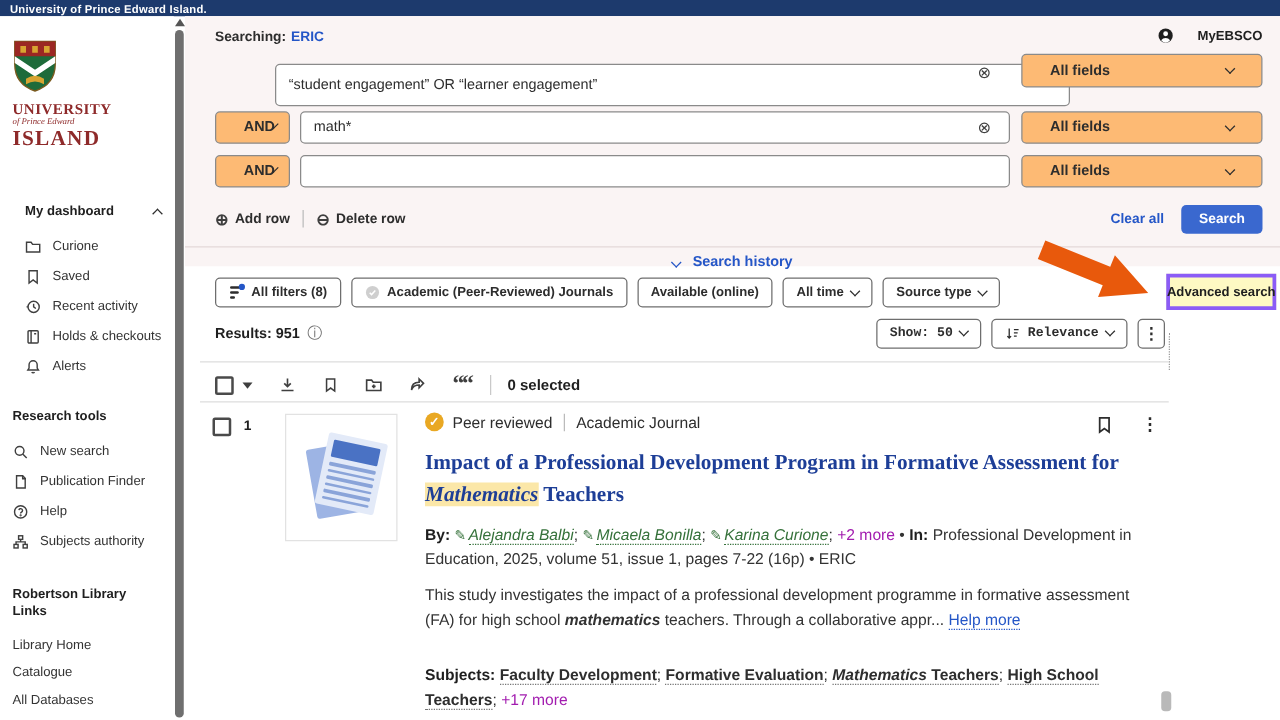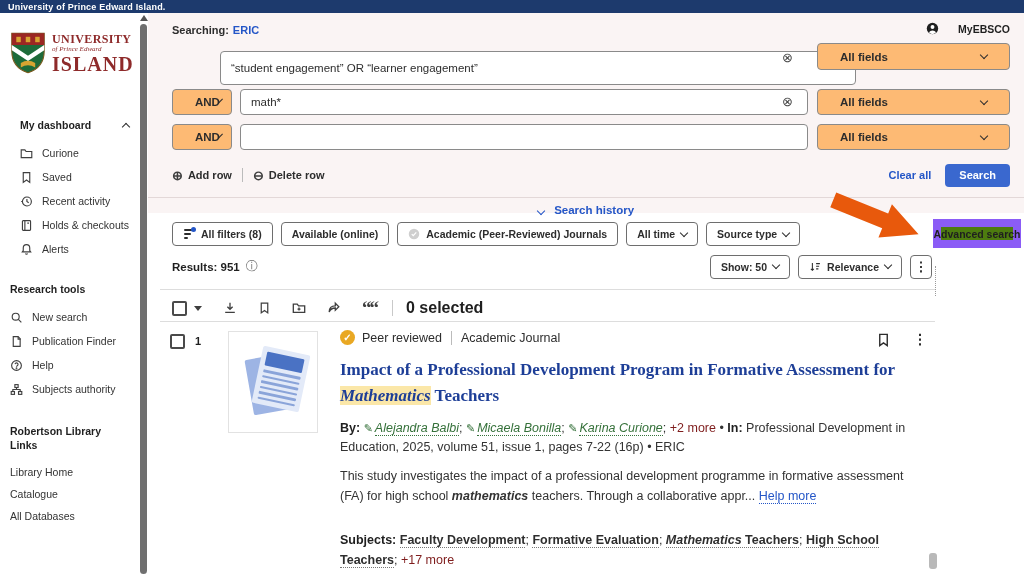--- a/index.html
+++ b/index.html
@@ -7,25 +7,25 @@
               font-family:"Liberation Sans", sans-serif; color:#2d2d2d; }
   .abs { position:absolute; }
 
   
   .topbar { position:absolute; left:0; top:0; width:1024px; height:13px; background:#1d3a6d;
             display:flex; align-items:center; padding-left:8px; }
   .topbar span { color:#fff; font-size:9px; font-weight:bold; letter-spacing:.2px; }
 
   
   .sidebar { position:absolute; left:0; top:13px; width:139px; height:563px; background:#fff; }
-  .logo { display:flex; gap:6px; align-items:center; margin:18px 0 0 10px; }
+  .logo { display:flex; gap:6px; align-items:flex-start; margin:18px 0 0 10px;flex-direction:column; }
   .logo-text { color:#8e2a2a; font-family:"Liberation Serif", serif; line-height:1; }
   .logo-l1 { font-size:12px; font-weight:bold; letter-spacing:.4px; }
   .logo-l2 { font-size:7px; font-style:italic; margin:1px 0; }
-  .logo-l3 { font-size:20px; font-weight:bold; letter-spacing:1px; }
+  .logo-l3 { font-size:17px; font-weight:bold; letter-spacing:1px; }
   .sb-section { margin:0 10px; }
   .sb-head { display:flex; align-items:center; justify-content:space-between;
              font-size:10.5px; font-weight:bold; color:#1f1f1f; }
   .sb-item { display:flex; align-items:center; gap:9px; height:24px; font-size:10.5px; color:#333; cursor:pointer; }
   .sb-item svg { flex:0 0 auto; }
   .sb-link { height:22px; font-size:10.5px; color:#333; display:flex; align-items:center; cursor:pointer; }
   .sb-scrollbar { position:absolute; left:139px; top:14px; width:9px; height:562px; background:#fff; }
   .sb-thumb { position:absolute; left:1px; top:10px; width:7px; height:550px; background:#6f6f6f; border-radius:4px; }
   .sb-arrow { position:absolute; left:1px; top:1px; width:0; height:0;
               border-left:4px solid transparent; border-right:4px solid transparent; border-bottom:6px solid #555; }
@@ -64,42 +64,42 @@
 
   
   .filters { position:absolute; left:24px; top:209px; display:flex; gap:8px; align-items:center; }
   .pill { display:inline-flex; align-items:center; gap:6px; height:24px; padding:0 10px;
           background:#fff; border:1px solid #6e6e6e; border-radius:4px;
           font-size:10.5px; font-weight:bold; color:#2d2d2d; cursor:pointer; white-space:nowrap; }
   .filter-ic { position:relative; width:12px; height:10px; }
   .filter-ic i { position:absolute; left:1px; height:1.6px; background:#2d2d2d; border-radius:1px; }
   .filter-dot { position:absolute; right:-1px; top:-2px; width:5px; height:5px; border-radius:50%; background:#2456c7; }
 
-  .adv-box { position:absolute; left:785px; top:206px; width:88px; height:29px; background:#4d7c0f;
-             border:8px solid #8b5cf6; display:flex; align-items:center; justify-content:center;
+  .adv-box { position:absolute; left:785px; top:206px; width:88px; height:29px; background:#fef9c3;
+             border:3px solid #8b5cf6; display:flex; align-items:center; justify-content:center;
              font-size:10.5px; font-weight:bold; color:#1f1f1f; cursor:pointer; white-space:nowrap; }
 
   
   .results-bar { position:absolute; left:24px; right:92px; top:241px; height:25px; display:flex; align-items:center; }
   .results-label { font-size:11.5px; font-weight:bold; color:#1f1f1f; }
   .info-glyph { font-size:12px; color:#6f6f6f; margin-left:6px; }
-  .rb-right { margin-left:auto; display:flex; gap:8px; align-items:center; }
+  .rb-right { margin-left:auto; display:flex; gap:8px; align-items:center;font-family:Liberation Mono, monospace; }
   .kebab-pill { width:22px; justify-content:center; padding:0; font-size:13px; font-weight:bold; }
 
   .div2 { position:absolute; left:12px; right:89px; top:276px; border-top:1px solid #ddd; }
   .div3 { position:absolute; left:12px; right:89px; top:308px; border-top:1px solid #ddd; }
 
   
   .toolbar { position:absolute; left:24px; top:285px; height:20px; display:flex; align-items:center; color:#3f3f3f; }
   .cbx { width:15px; height:15px; border:2px solid #4a4a4a; border-radius:2px; background:#fff; cursor:pointer; }
   .caret-dn { width:0; height:0; border-left:4px solid transparent; border-right:4px solid transparent;
               border-top:5px solid #3f3f3f; margin-left:7px; cursor:pointer; }
   .tb-ic { margin-left:21px; cursor:pointer; display:flex; align-items:center; }
   .tb-div { width:1px; height:16px; background:#c9c9c9; margin:0 13px 0 15px; }
-  .sel-count { font-size:16px; font-weight:bold; color:#1f1f1f; }
+  .sel-count { font-size:12px; font-weight:bold; color:#1f1f1f; }
   .quote-glyph { font-family:"Liberation Serif",serif; font-weight:bold; font-size:19px; line-height:10px;
                  letter-spacing:-2px; color:#3f3f3f; }
 
   
   .result { position:absolute; left:0; right:0; top:313px; }
   .res-cbx { position:absolute; left:22px; top:8px; }
   .res-num { position:absolute; left:47px; top:9px; font-size:11px; font-weight:bold; color:#1f1f1f; }
   .thumb { position:absolute; left:80px; top:5px; width:90px; height:102px; background:#fff;
            border:1px solid #e2e2e2; display:flex; align-items:center; justify-content:center; }
   .paper-back { position:absolute; width:44px; height:56px; background:#9db4e4; border-radius:2px;
@@ -117,21 +117,21 @@
   .res-bm { position:absolute; left:728px; top:6px; cursor:pointer; }
   .res-kebab { position:absolute; left:765px; top:5px; font-size:14px; font-weight:bold; color:#2d2d2d; cursor:pointer; }
 
   .res-title { margin-top:12px; font-family:"Liberation Serif", serif; font-weight:bold;
                font-size:17px; line-height:1.55; color:#1d3e97; cursor:pointer; max-width:560px; }
   .hl-yellow { background:#fbe7a8; font-style:italic; }
   .byline { margin-top:9px; font-size:12.5px; line-height:1.55; color:#333; max-width:590px; }
   .byline b { color:#1f1f1f; }
   .author { color:#35713a; font-style:italic; border-bottom:1px dotted #35713a; cursor:pointer; }
   .pen { color:#35713a; font-size:11px; margin-right:2px; }
-  .blue-link { color:#7f1d1d; cursor:pointer; text-decoration:none;text-align:center; }
+  .blue-link { color:#a21caf; cursor:pointer; text-decoration:none;text-align:center; }
   .abstract { margin-top:10px; font-size:12.5px; line-height:1.55; color:#333; max-width:590px; }
   .show-more { color:#2456c7; border-bottom:1px dotted #2456c7; cursor:pointer; }
   .subjects { margin-top:24px; font-size:12.5px; line-height:1.6; color:#2d2d2d; max-width:590px; }
   .subjects b.lbl { color:#1f1f1f; }
   .subj { font-weight:bold; color:#2e2e2e; border-bottom:1px dotted #777; cursor:pointer; font-weight:600; }
   .access-btn { margin-top:16px; display:inline-flex; align-items:center; justify-content:space-between;
                 width:148px; height:27px; padding:0 12px; background:#fff; border:1.5px solid #a9c0ea;
                 border-radius:6px; color:#2456c7; font-weight:bold; font-size:12.5px; cursor:pointer; }
 
   
@@ -337,28 +337,28 @@
     <div class="pill">
       <span class="filter-ic">
         <i style="top:0;width:10px;"></i>
           <i style="top:4px;width:7px;"></i>
           <i style="top:8px;width:4px;"></i>
         <span class="filter-dot"></span>
       </span>
       <span>All filters (8)</span>
     </div>
     <div class="pill">
-      <span>Available (online)</span>
-    </div>
-    <div class="pill">
       <svg class="icon" width="12" height="12" viewBox="0 0 16 16">
           <circle cx="8" cy="8" r="7" fill="#cfcfcf"></circle>
           <path d="M5 8.2l2 2 4-4.4" stroke="#fff" stroke-width="1.6" fill="none"></path>
         </svg>
       <span>Academic (Peer-Reviewed) Journals</span>
+    </div>
+    <div class="pill">
+      <span>Available (online)</span>
     </div>
     <div class="pill">
       <span>All time</span>
         <span class="chev"></span>
     </div>
     <div class="pill">
       <span>Source type</span>
         <span class="chev"></span>
     </div>
   </div>

